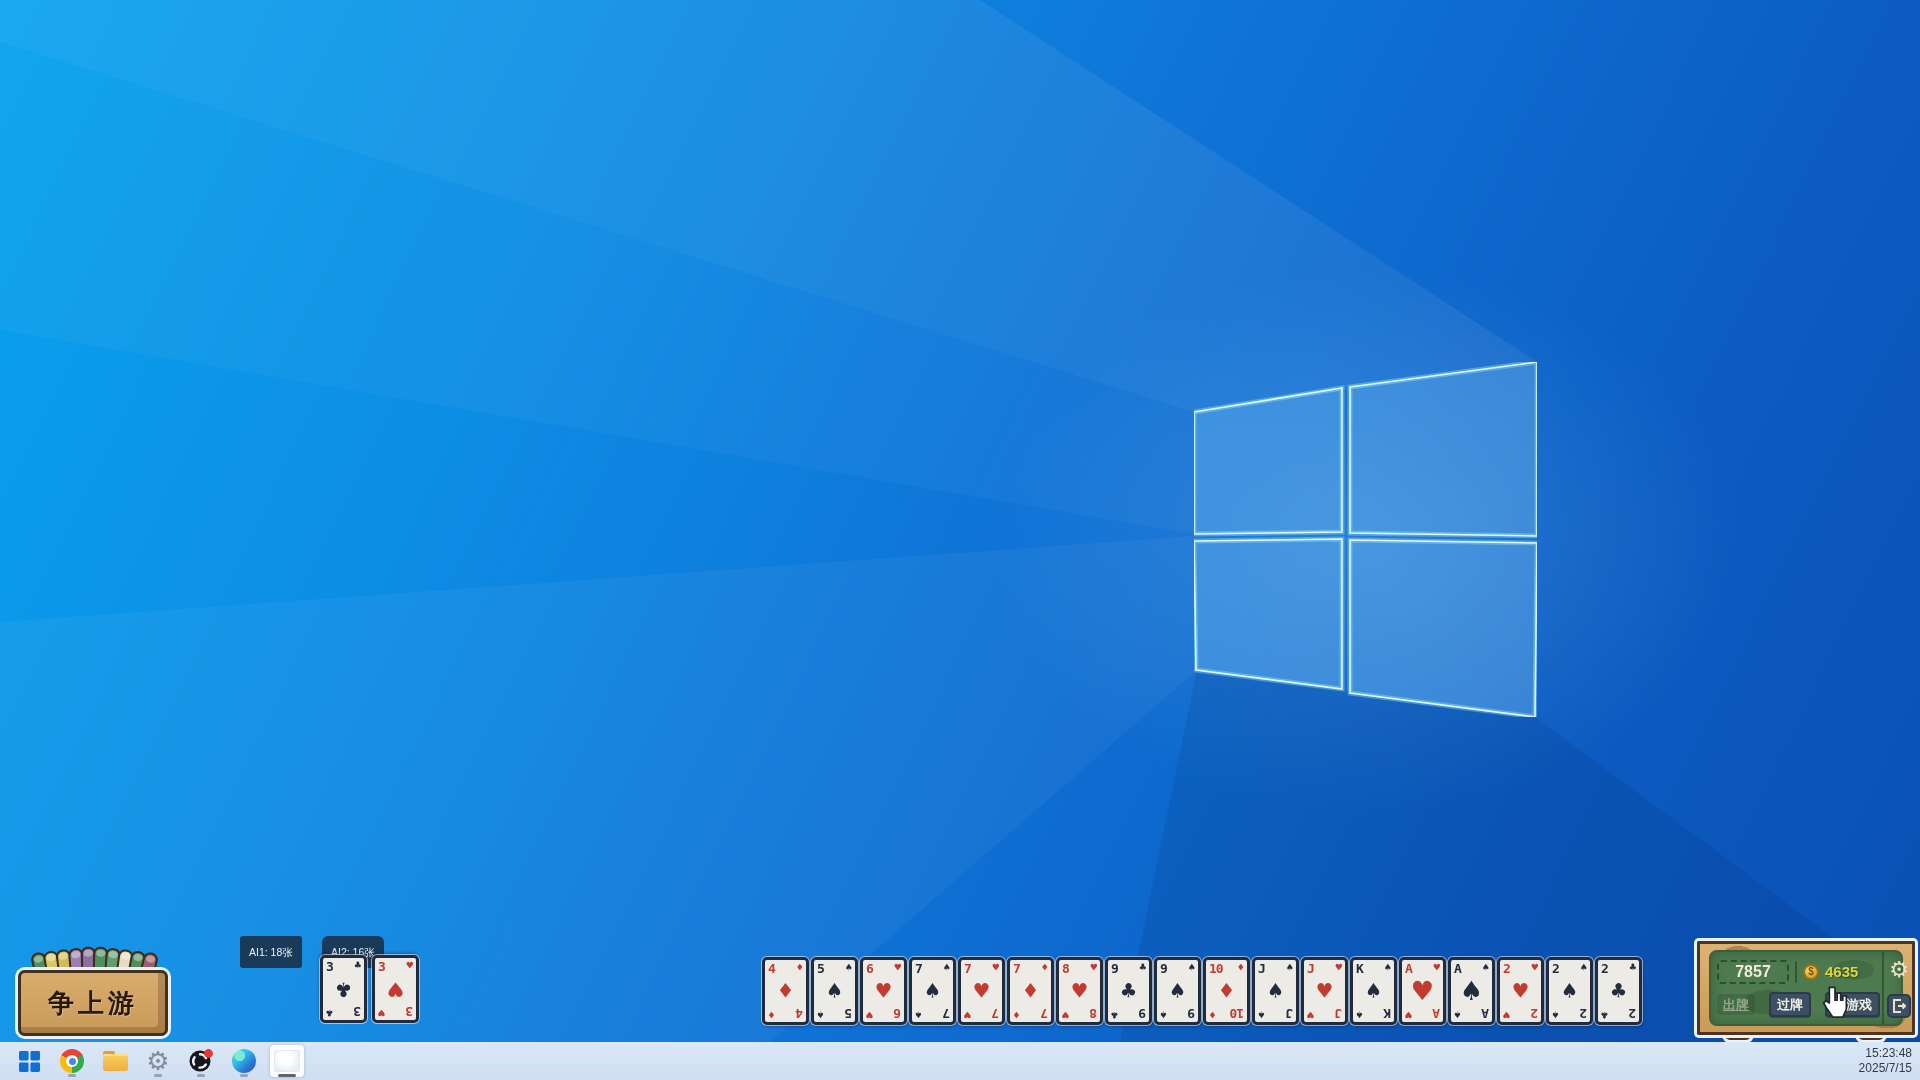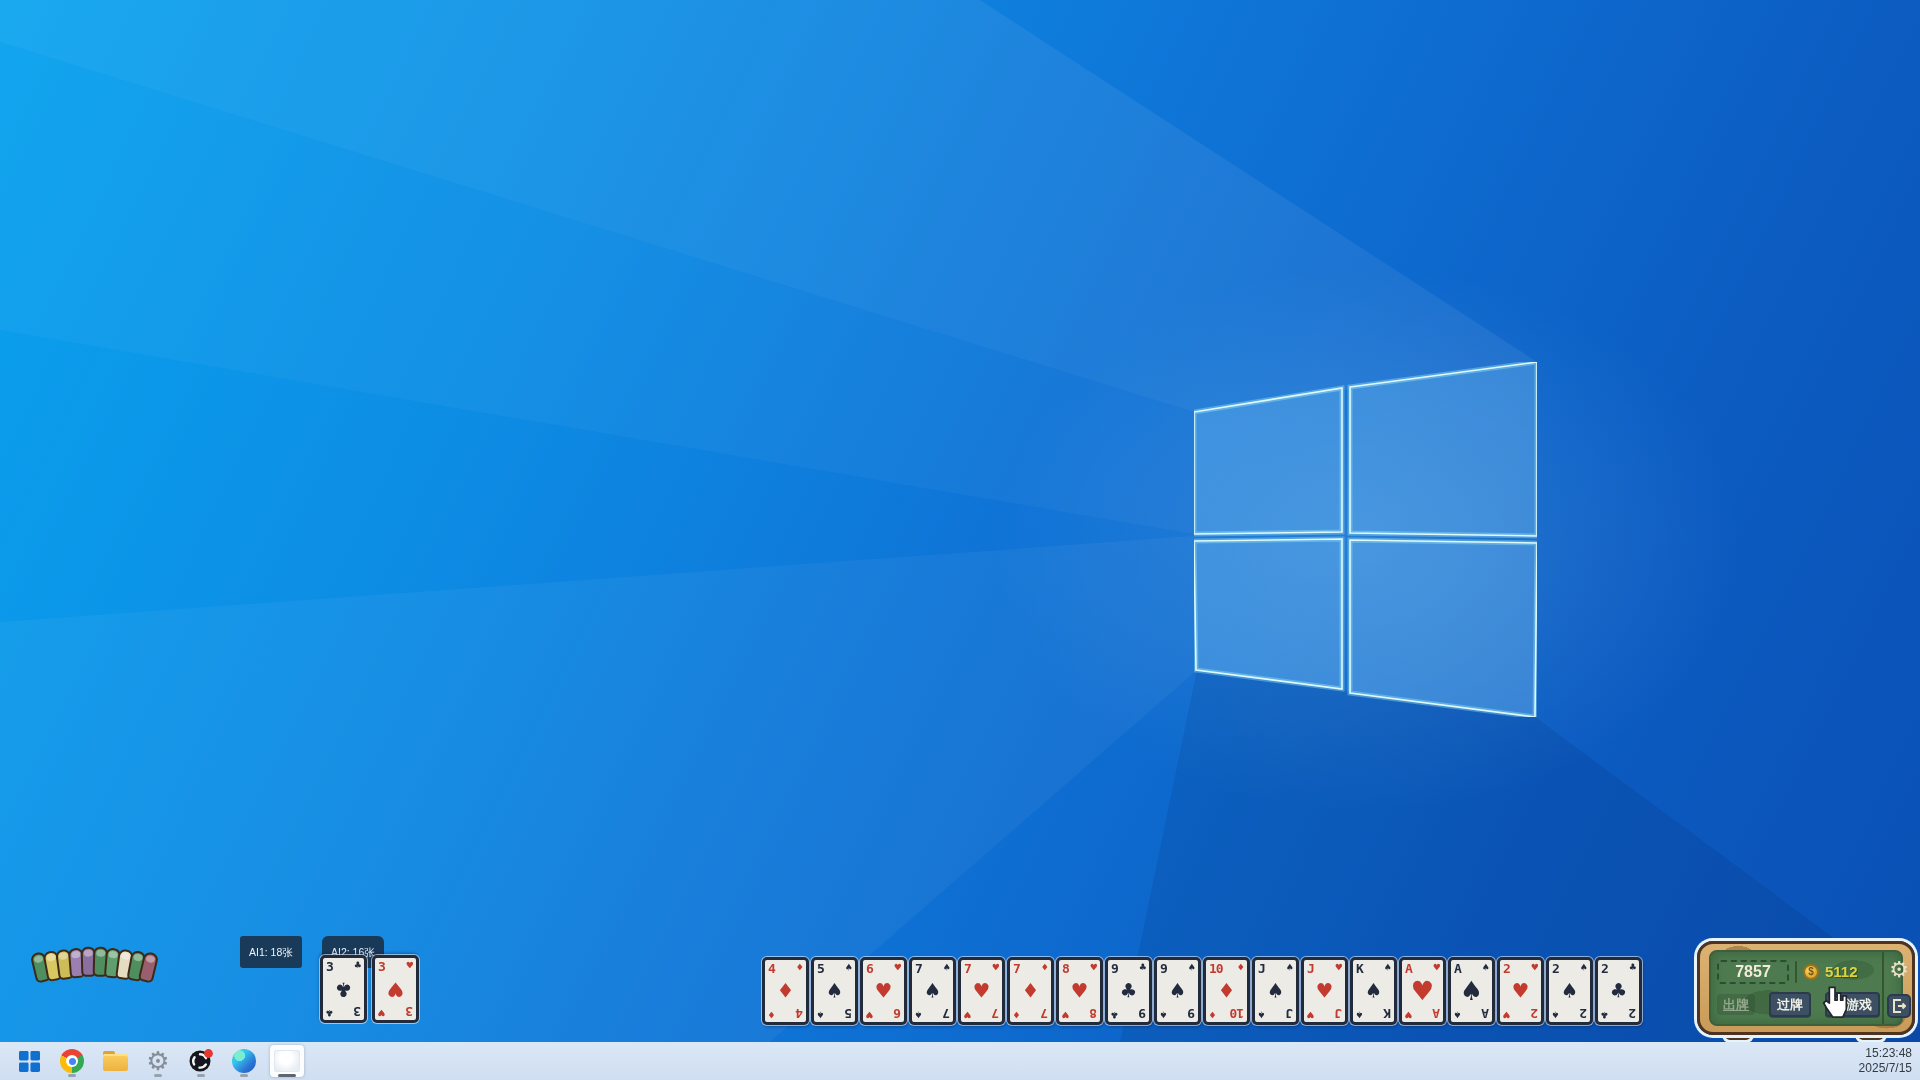--- a/index.html
+++ b/index.html
@@ -48,21 +48,21 @@
   .card .corner.bot{top:auto;bottom:2px;transform:rotate(180deg);}
   .card .pip{position:absolute;inset:0;display:flex;align-items:center;justify-content:center;font-size:24px;font-weight:bold;}
   .card .pip.big{font-size:32px;}
   .card.flipped{transform:rotate(180deg);}
   
   .panel{left:1697px;top:941px;width:212px;height:88px;
     background:
       radial-gradient(26px 14px at 18% 12%, rgba(120,78,38,.45) 0 60%, transparent 61%),
       radial-gradient(30px 16px at 88% 85%, rgba(120,78,38,.40) 0 60%, transparent 61%),
       linear-gradient(180deg,#dcb273,#c99b58);
-    border:3px solid #4d3320;border-radius:16px;box-shadow:0 0 0 3px #e6f3fb;z-index:2;}
+    border:3px solid #4d3320;border-radius:2px;box-shadow:0 0 0 3px #e6f3fb;z-index:2;}
   .panel-green{position:absolute;inset:6px 9px;border-radius:8px;border:2px solid #3c5f3c;
     background:
       radial-gradient(40px 20px at 30% 70%, rgba(30,60,30,.25) 0 60%, transparent 61%),
       radial-gradient(34px 16px at 75% 25%, rgba(30,60,30,.22) 0 60%, transparent 61%),
       #4d7a4f;
     display:grid;grid-template-columns:1fr 32px;grid-template-rows:1fr 1fr;
     box-shadow:inset 0 0 12px rgba(0,30,0,.25);}
   .pg-main-top{display:flex;align-items:center;gap:6px;padding:3px 2px 0 6px;}
   .pg-main-bot{display:flex;align-items:center;gap:6px;padding:0 2px 3px 6px;}
   .pg-side{border-left:2px solid #35572f;display:flex;align-items:center;justify-content:center;}
@@ -140,20 +140,23 @@
       <div class="coin" style="background: rgb(217, 200, 98); transform: translateY(0.9px) rotate(-10.5deg);"></div>
       <div class="coin" style="background: rgb(205, 189, 88); transform: translateY(-0.5px) rotate(-7.5deg);"></div>
       <div class="coin" style="background: rgb(154, 127, 176); transform: translateY(-1.9px) rotate(-4.5deg);"></div>
       <div class="coin" style="background: rgb(138, 111, 160); transform: translateY(-3.3px) rotate(-1.5deg);"></div>
       <div class="coin" style="background: rgb(79, 143, 95); transform: translateY(-3.3px) rotate(1.5deg);"></div>
       <div class="coin" style="background: rgb(95, 159, 111); transform: translateY(-1.9px) rotate(4.5deg);"></div>
       <div class="coin" style="background: rgb(229, 220, 194); transform: translateY(-0.5px) rotate(7.5deg);"></div>
       <div class="coin" style="background: rgb(79, 143, 95); transform: translateY(0.9px) rotate(10.5deg);"></div>
       <div class="coin" style="background: rgb(154, 95, 111); transform: translateY(2.3px) rotate(13.5deg);"></div>
     </div>
+  <div class="sign-box">
+    <span class="sign-title">争上游</span>
+  </div>
 </div>
 
 <div class="opp-label opp1">AI1: 18张</div>
 <div class="opp-label opp2">AI2: 16张</div>
 
 <div class="played" id="playedCards">
     <div class="card black flipped">
       <div class="corner top">
         <span class="rank">3</span>
         <span class="suit">♣</span>
@@ -379,21 +382,21 @@
   </div>
 
 <div class="foot foot1"></div>
 <div class="foot foot2"></div>
 <div class="sprite panel">
   <div class="panel-green">
     <div class="pg-main-top">
       <div class="score-box">7857</div>
       <div class="divider-v"></div>
       <div class="coin-ic">$</div>
-      <div class="coins-val">5112</div>
+      <div class="coins-val">4635</div>
     </div>
     <div class="pg-side">
       <span class="gear">⚙</span>
     </div>
     <div class="pg-main-bot">
       <div class="btn disabled">出牌</div>
       <div class="btn slate">过牌</div>
       <div class="btn slate">新游戏</div>
     </div>
     <div class="pg-side">

